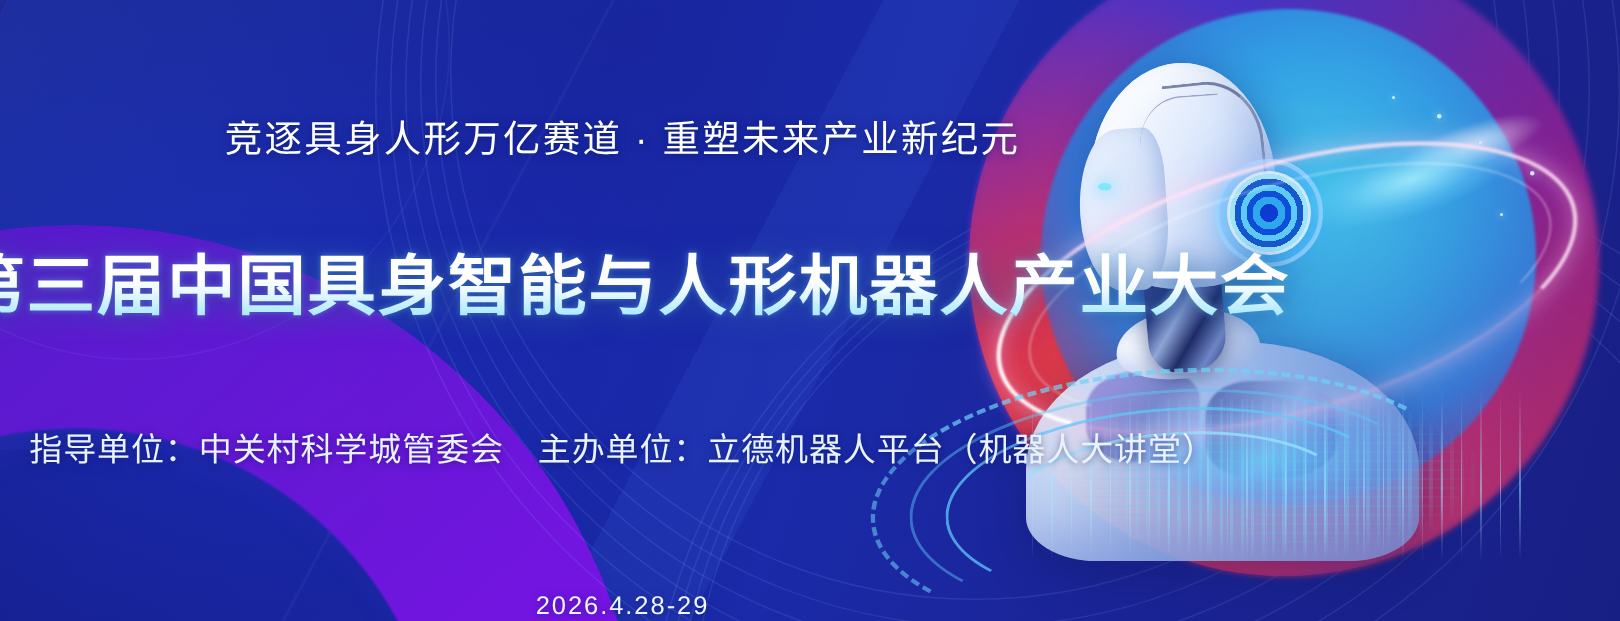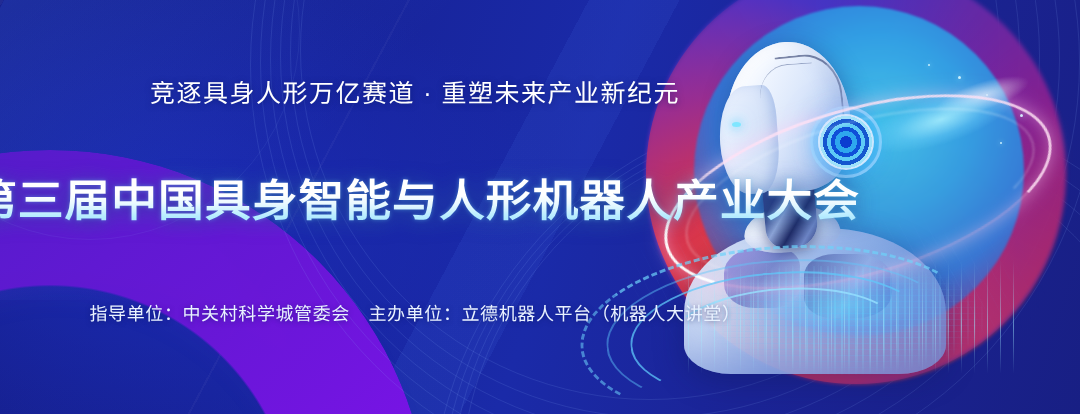--- a/index.html
+++ b/index.html
@@ -295,21 +295,21 @@
     -webkit-background-clip:text;
     background-clip:text;
     color:transparent;
     -webkit-text-fill-color:transparent;
     filter:drop-shadow(0 2px 10px rgba(0,25,110,.6)) drop-shadow(0 0 2px rgba(120,220,255,.55));
     transform:scaleX(1.04);
   }
 
   .organizers {
     margin-top:20px;
-    font-size:18px;
+    font-size:22px;
     color:#e9f2ff;
     letter-spacing:.6px;
     white-space:nowrap;
     text-shadow:0 1px 5px rgba(0,20,90,.5);
     font-family:Liberation Mono, monospace;
   }
 
   .datewrap { margin-top:34px; }
   .date {
     font-size:17px;
@@ -394,16 +394,17 @@
 
   <div class="content">
 
     <div class="subtitle">竞逐具身人形万亿赛道 · 重塑未来产业新纪元</div>
 
     <h1 class="maintitle">第三届中国具身智能与人形机器人产业大会</h1>
 
     <div class="organizers">指导单位：中关村科学城管委会　主办单位：立德机器人平台（机器人大讲堂）</div>
 
     <div class="datewrap">
+      <div class="date">2026.4.28-29</div>
     </div>
 
   </div>
 </div>
 
 </body></html>

